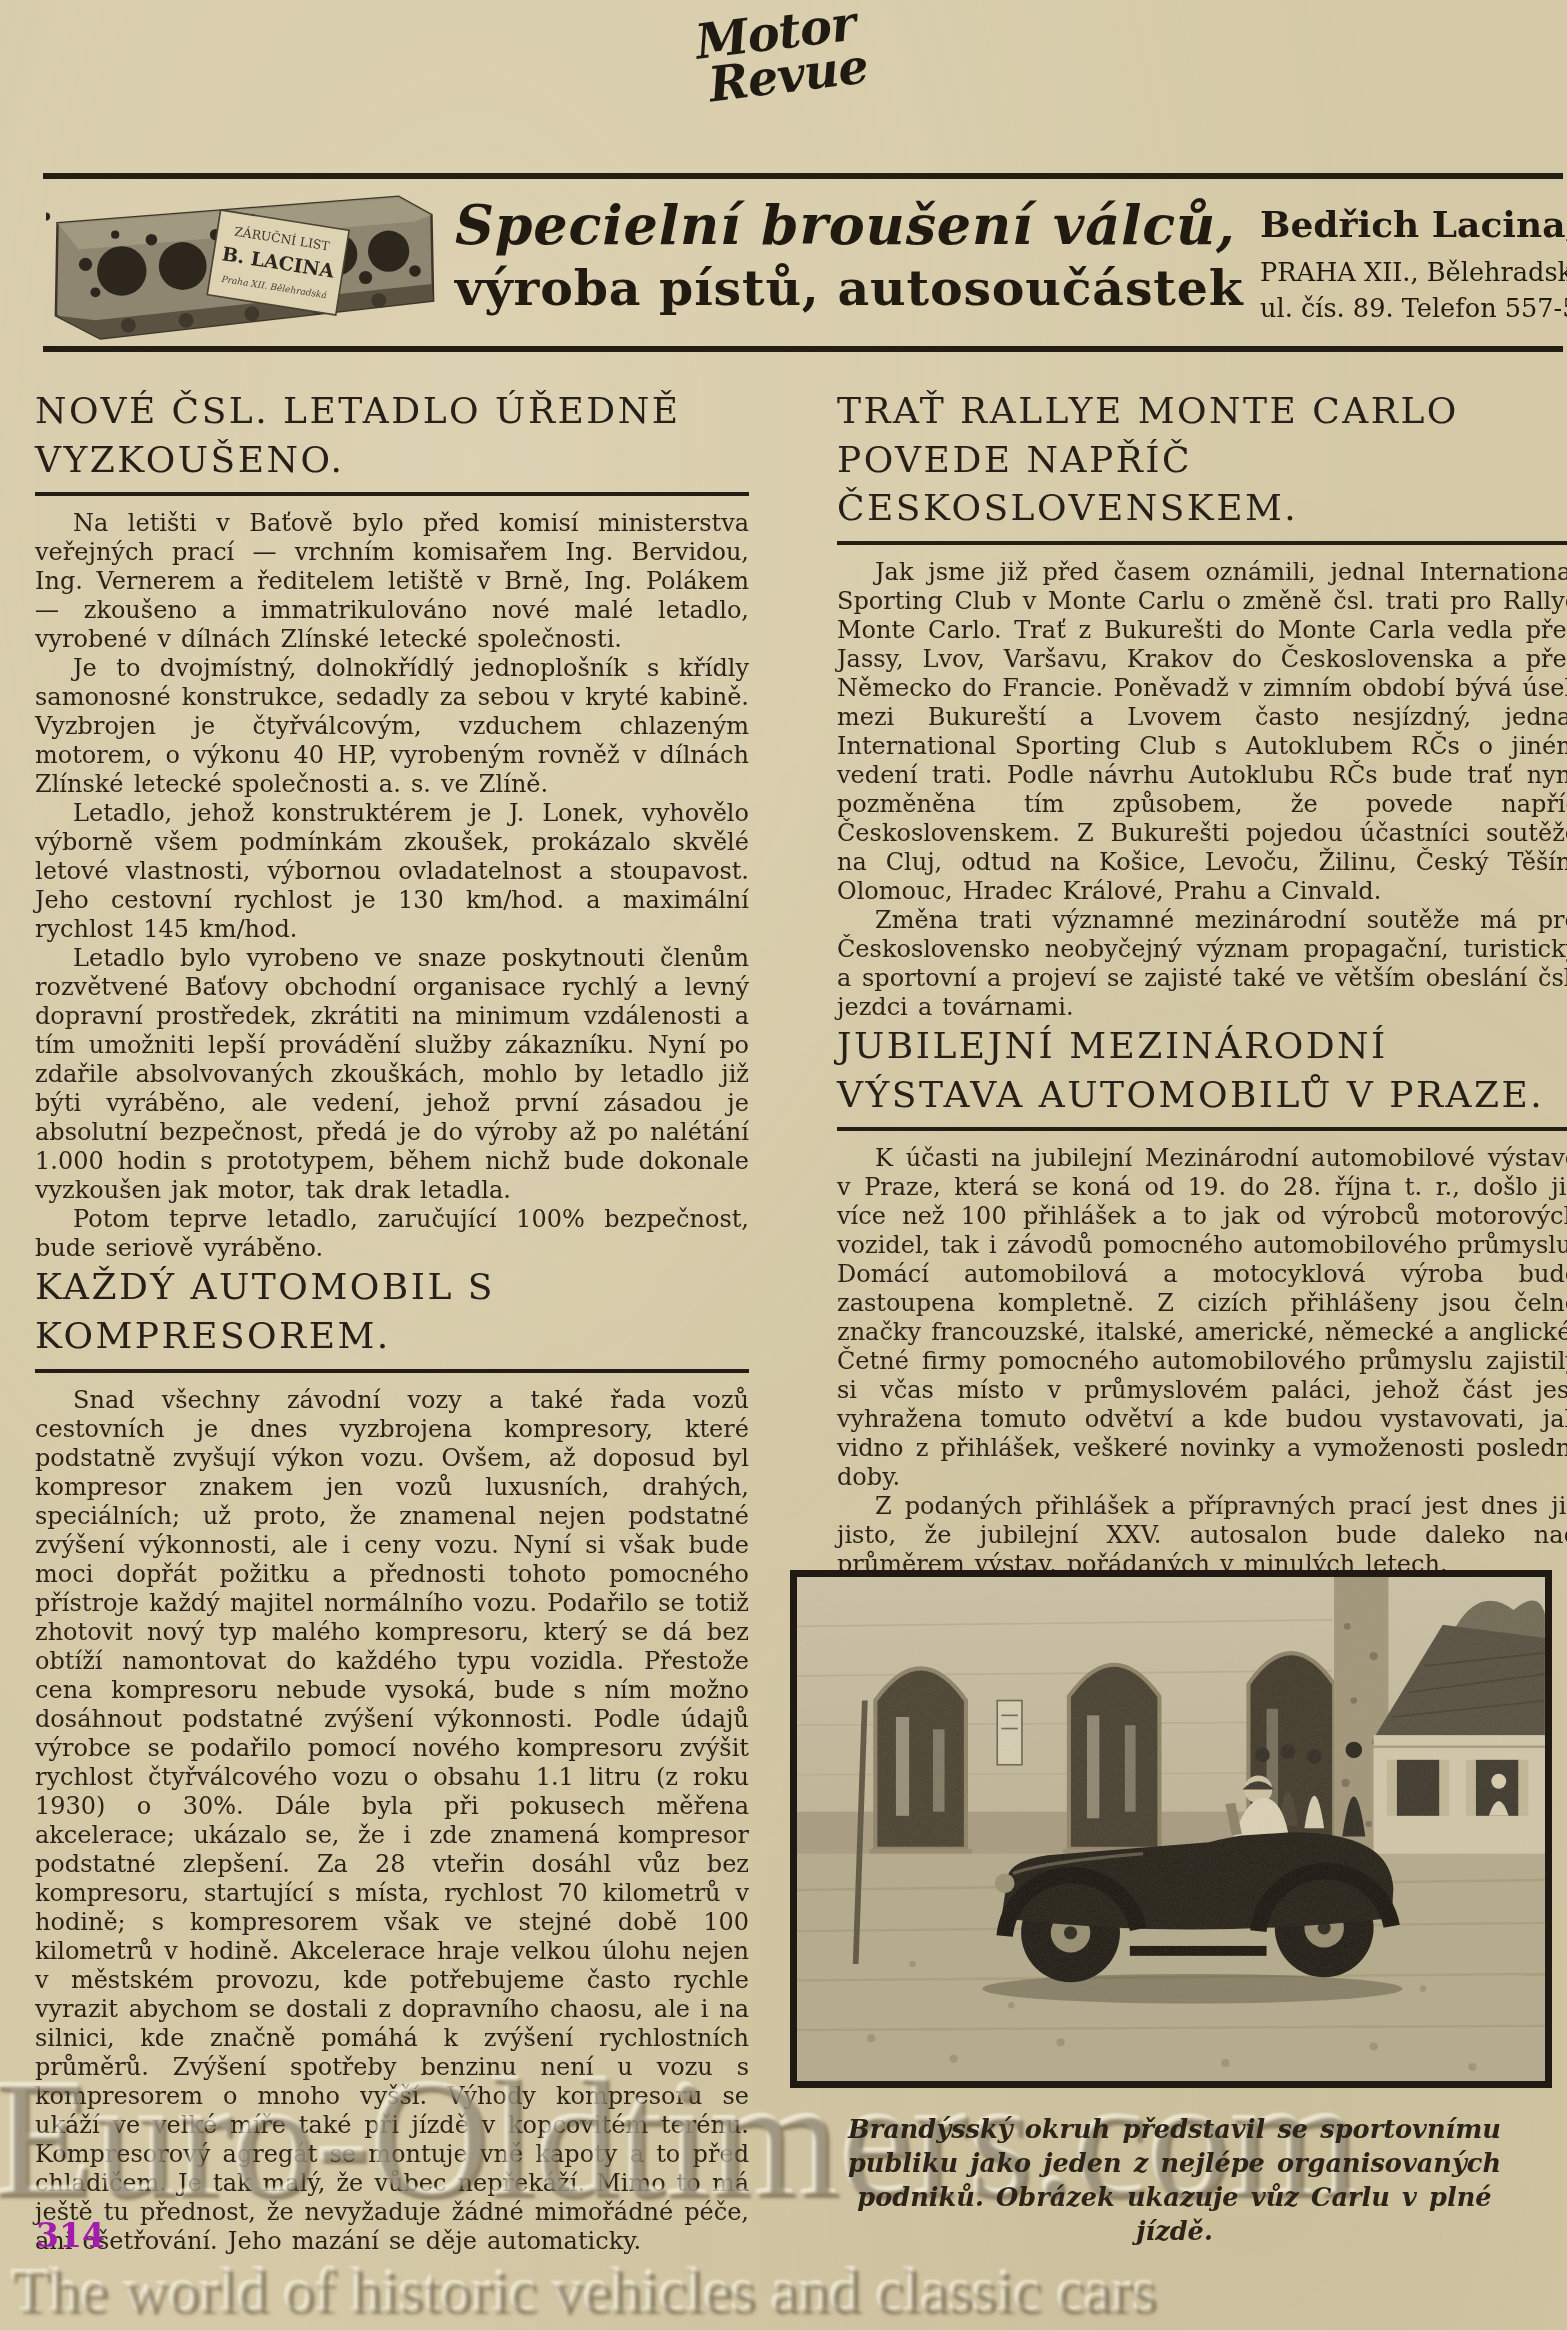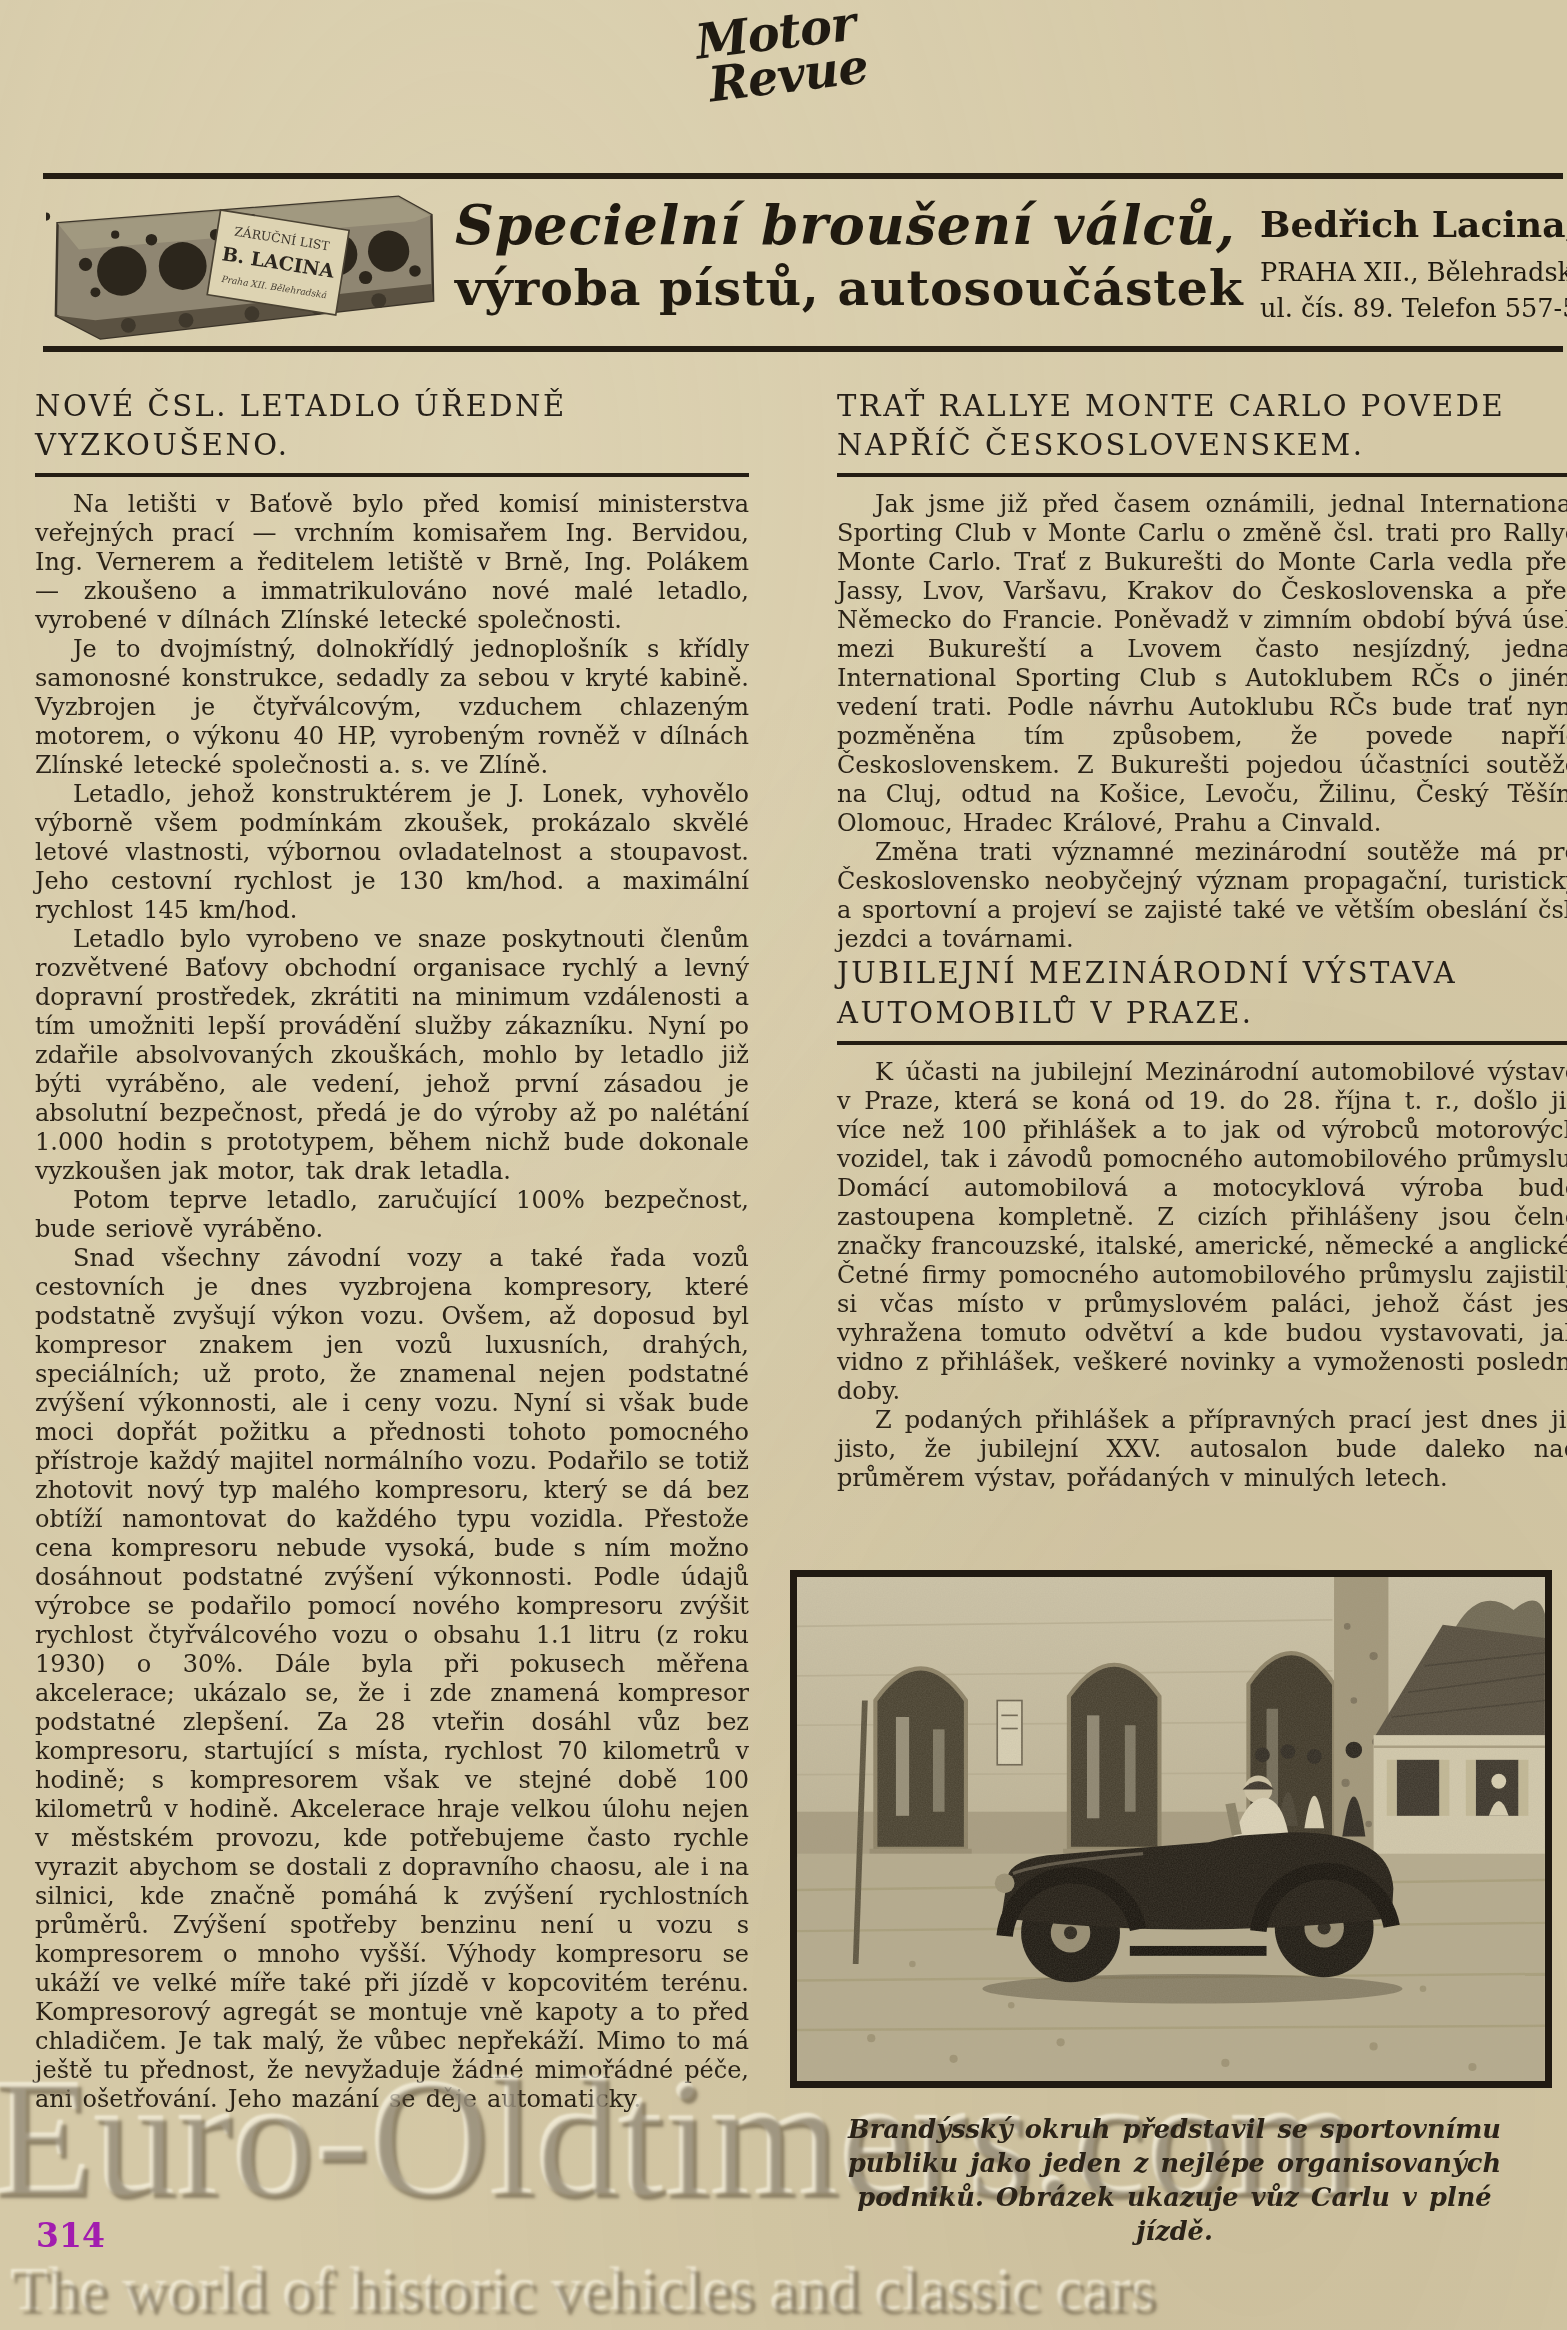--- a/index.html
+++ b/index.html
@@ -28,21 +28,21 @@
   .ad-h1{font-size:54px;font-weight:bold;letter-spacing:0.8px;white-space:nowrap;font-style:italic;}
   .ad-h2{font-size:49px;font-weight:bold;letter-spacing:0.8px;margin-top:2px;white-space:nowrap;}
   .ad-contact{position:absolute;left:1260px;top:203px;width:312px;color:#201a10;}
   .ad-name{font-size:36px;font-weight:bold;white-space:nowrap;}
   .ad-addr{font-size:25.6px;margin-top:11.5px;white-space:nowrap;}
   .ad-addr + .ad-addr{margin-top:6.6px;}
   .col{position:absolute;top:387px;text-align:justify;}
   .col-left{left:35px;width:714px;}
   .col-right{left:837px;width:742px;}
   .art-title{
-    margin:0 0 13px 0;font-size:29px;font-weight:normal;letter-spacing:2.5px;
+    margin:0 0 13px 0;font-size:36px;font-weight:normal;letter-spacing:2.5px;
     padding-bottom:8.2px;border-bottom:4.1px solid #241d13;color:#262019;
     line-height:1.35;text-align:left;
   }
   section + section .art-title{}
   p.body{margin:0;font-size:24px;line-height:29px;text-indent:38px;word-spacing:2.5px;}
   .photo-frame{
     position:absolute;left:790px;top:1570px;width:748px;height:504px;
     border:7.4px solid #201a12;background:#c9c0a5;
     box-shadow:inset 0 0 0 2.5px rgba(235,228,200,0.55);
   }
@@ -124,20 +124,21 @@
 <div class="col col-left">
   <section>
     <h2 class="art-title">NOVÉ ČSL. LETADLO ÚŘEDNĚ VYZKOUŠENO.</h2>
     <p class="body">Na letišti v Baťově bylo před komisí ministerstva veřejných prací — vrchním komisařem Ing. Bervidou, Ing. Vernerem a ředitelem letiště v Brně, Ing. Polákem — zkoušeno a immatrikulováno nové malé letadlo, vyrobené v dílnách Zlínské letecké společnosti.</p>
     <p class="body">Je to dvojmístný, dolnokřídlý jednoplošník s křídly samonosné konstrukce, sedadly za sebou v kryté kabině. Vyzbrojen je čtyřválcovým, vzduchem chlazeným motorem, o výkonu 40 HP, vyrobeným rovněž v dílnách Zlínské letecké společnosti a. s. ve Zlíně.</p>
     <p class="body">Letadlo, jehož konstruktérem je J. Lonek, vyhovělo výborně všem podmínkám zkoušek, prokázalo skvělé letové vlastnosti, výbornou ovladatelnost a stoupavost. Jeho cestovní rychlost je 130 km/hod. a maximální rychlost 145 km/hod.</p>
     <p class="body">Letadlo bylo vyrobeno ve snaze poskytnouti členům rozvětvené Baťovy obchodní organisace rychlý a levný dopravní prostředek, zkrátiti na minimum vzdálenosti a tím umožniti lepší provádění služby zákazníku. Nyní po zdařile absolvovaných zkouškách, mohlo by letadlo již býti vyráběno, ale vedení, jehož první zásadou je absolutní bezpečnost, předá je do výroby až po nalétání 1.000 hodin s prototypem, během nichž bude dokonale vyzkoušen jak motor, tak drak letadla.</p>
     <p class="body">Potom teprve letadlo, zaručující 100% bezpečnost, bude seriově vyráběno.</p>
   </section>
   <section>
+    <h2 class="art-title">KAŽDÝ AUTOMOBIL S KOMPRESOREM.</h2>
     <p class="body">Snad všechny závodní vozy a také řada vozů cestovních je dnes vyzbrojena kompresory, které podstatně zvyšují výkon vozu. Ovšem, až doposud byl kompresor znakem jen vozů luxusních, drahých, speciálních; už proto, že znamenal nejen podstatné zvýšení výkonnosti, ale i ceny vozu. Nyní si však bude moci dopřát požitku a přednosti tohoto pomocného přístroje každý majitel normálního vozu. Podařilo se totiž zhotovit nový typ malého kompresoru, který se dá bez obtíží namontovat do každého typu vozidla. Přestože cena kompresoru nebude vysoká, bude s ním možno dosáhnout podstatné zvýšení výkonnosti. Podle údajů výrobce se podařilo pomocí nového kompresoru zvýšit rychlost čtyřválcového vozu o obsahu 1.1 litru (z roku 1930) o 30%. Dále byla při pokusech měřena akcelerace; ukázalo se, že i zde znamená kompresor podstatné zlepšení. Za 28 vteřin dosáhl vůz bez kompresoru, startující s místa, rychlost 70 kilometrů v hodině; s kompresorem však ve stejné době 100 kilometrů v hodině. Akcelerace hraje velkou úlohu nejen v městském provozu, kde potřebujeme často rychle vyrazit abychom se dostali z dopravního chaosu, ale i na silnici, kde značně pomáhá k zvýšení rychlostních průměrů. Zvýšení spotřeby benzinu není u vozu s kompresorem o mnoho vyšší. Výhody kompresoru se ukáží ve velké míře také při jízdě v kopcovitém terénu. Kompresorový agregát se montuje vně kapoty a to před chladičem. Je tak malý, že vůbec nepřekáží. Mimo to má ještě tu přednost, že nevyžaduje žádné mimořádné péče, ani ošetřování. Jeho mazání se děje automaticky.</p>
   </section>
 </div>
 
 <div class="col col-right">
   <section>
     <h2 class="art-title">TRAŤ RALLYE MONTE CARLO POVEDE NAPŘÍČ ČESKOSLOVENSKEM.</h2>
     <p class="body">Jak jsme již před časem oznámili, jednal International Sporting Club v Monte Carlu o změně čsl. trati pro Rallye Monte Carlo. Trať z Bukurešti do Monte Carla vedla přes Jassy, Lvov, Varšavu, Krakov do Československa a přes Německo do Francie. Poněvadž v zimním období bývá úsek mezi Bukureští a Lvovem často nesjízdný, jednal International Sporting Club s Autoklubem RČs o jiném vedení trati. Podle návrhu Autoklubu RČs bude trať nyní pozměněna tím způsobem, že povede napříč Československem. Z Bukurešti pojedou účastníci soutěže na Cluj, odtud na Košice, Levoču, Žilinu, Český Těšín, Olomouc, Hradec Králové, Prahu a Cinvald.</p>
     <p class="body">Změna trati významné mezinárodní soutěže má pro Československo neobyčejný význam propagační, turistický a sportovní a projeví se zajisté také ve větším obeslání čsl. jezdci a továrnami.</p>
   </section>

